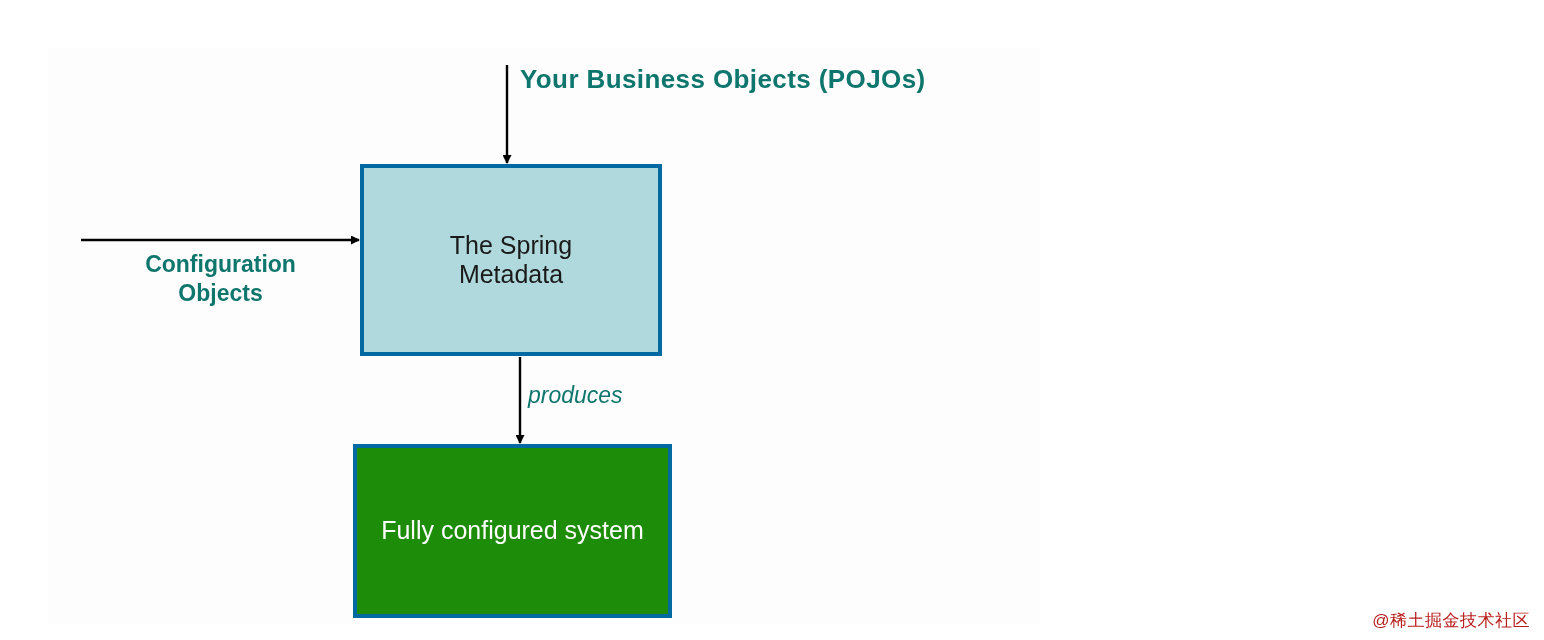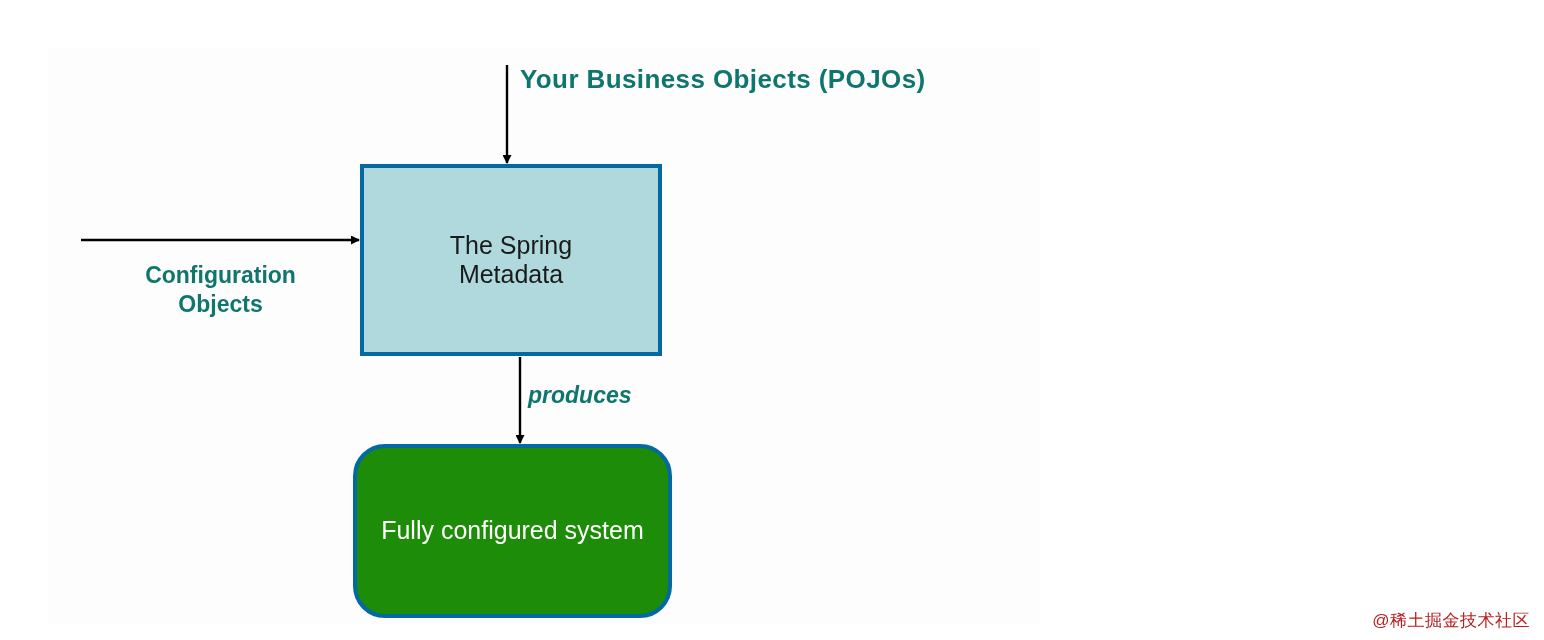--- a/index.html
+++ b/index.html
@@ -43,21 +43,20 @@
     width: 302px;
     height: 192px;
     background: #b0d9dd;
   }
   .node.result-node {
     left: 353px;
     top: 444px;
     width: 319px;
     height: 174px;
     background: #1d8c08;
-    border-radius: 32px;
   }
   .node-line {
     display: block;
     line-height: 1.18;
     white-space: nowrap;
   }
   .container-node .node-line {
     color: #1a1a1a;
     font-size: 25px;
     font-weight: 400;
@@ -98,28 +97,27 @@
     letter-spacing: 0.4px;
   }
   .label-config {
     left: 81px;
     top: 250px;
     width: 279px;
     text-align: center;
     font-size: 23px;
     font-weight: bold;
     line-height: 1.28;
-    margin-top: 11px;
   }
   .label-produces {
     left: 528px;
     top: 382px;
     font-size: 23px;
     font-style: italic;
-    font-weight: 700;
+    font-weight: 400;
   }
 
   
   .watermark {
     position: absolute;
     right: 14px;
     bottom: 8px;
     font-size: 17px;
     color: #b91c1c;
     letter-spacing: 0.5px;

